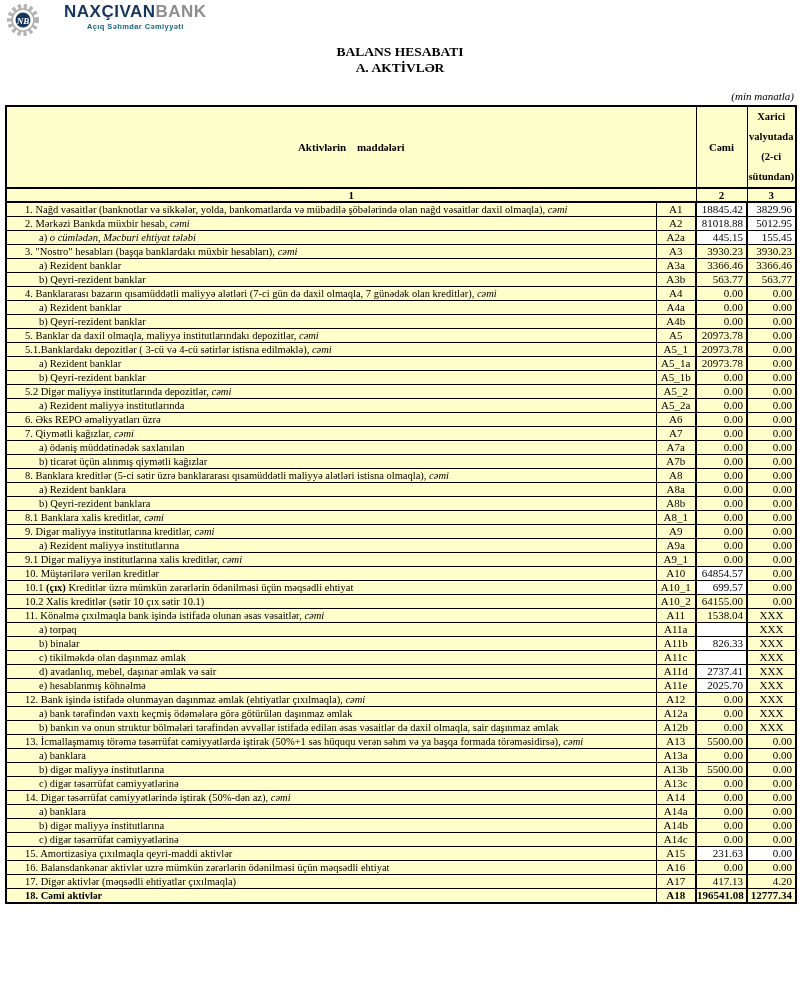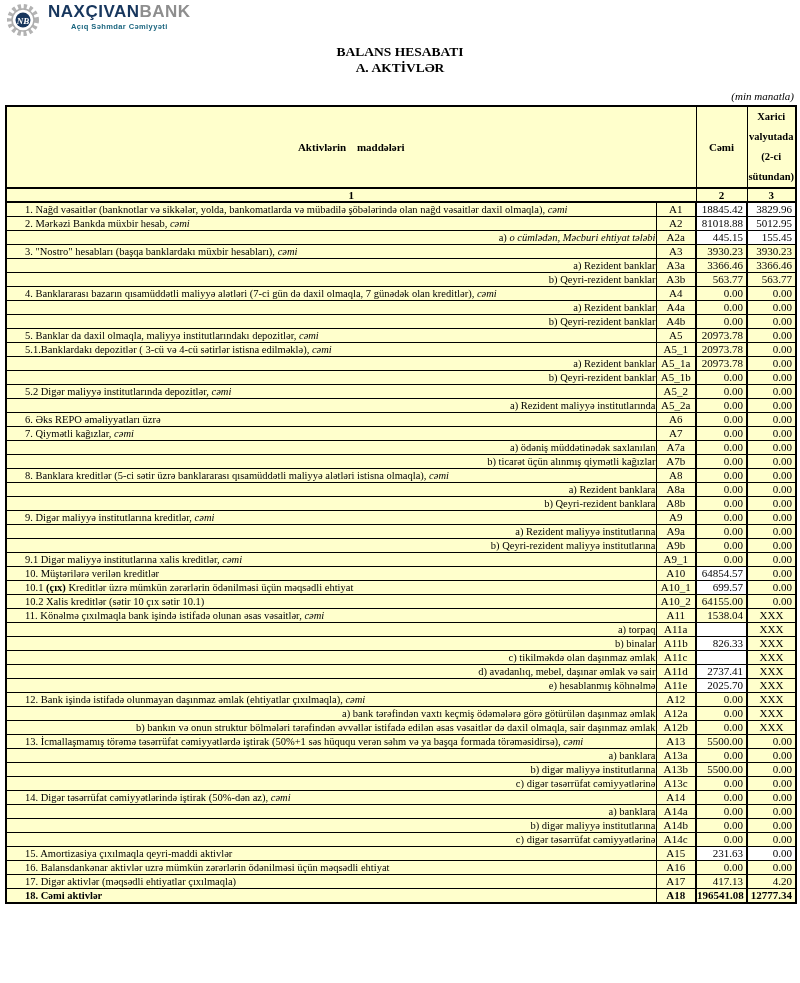--- a/index.html
+++ b/index.html
@@ -6,21 +6,21 @@
     --cell-bg:#FFFFCC; --entry-bg:#FFFFFF; --bd:#000000;
     --navy:#17365D; --bank-gray:#8E8E8E; --teal:#19647E;
   }
   *{margin:0;padding:0;box-sizing:border-box;}
   body{background:#fff;font-family:"Liberation Serif",serif;}
   .page{position:relative;width:800px;height:983px;background:#fff;overflow:hidden;}
 
   
   .logo{position:absolute;left:6px;top:2px;display:flex;align-items:flex-start;}
   .emblem{width:34px;height:34px;margin-top:1px;}
-  .logo-text{margin-left:8px;font-family:"Liberation Sans",sans-serif;}
+  .logo-text{margin-left:24px;font-family:"Liberation Sans",sans-serif;}
   .bank-name{font-size:17px;font-weight:bold;letter-spacing:.5px;line-height:19px;}
   .bank-name .p1{color:var(--navy);}
   .bank-name .p2{color:var(--bank-gray);}
   .bank-sub{font-size:7.5px;font-weight:bold;color:var(--teal);text-align:center;letter-spacing:.4px;margin-top:1px;}
 
   
   .title{position:absolute;top:44px;left:0;width:100%;text-align:center;font-weight:bold;font-size:13.5px;line-height:16px;}
 
   
   .unit-note{position:absolute;top:90px;right:6px;font-style:italic;font-size:11px;}
@@ -30,21 +30,21 @@
   col.c-desc{width:650px;} col.c-code{width:40px;} col.c-tot{width:51px;} col.c-for{width:49px;}
   th,td{border:1px solid var(--bd);background:var(--cell-bg);font-size:11px;overflow:hidden;}
   table{border:2px solid var(--bd);}
   th{font-weight:bold;text-align:center;vertical-align:middle;}
   .head-row th{height:58px;border-bottom:2px solid var(--bd);}
   .head-row .th-items{word-spacing:8px;}
   .head-row .th-foreign{font-size:10.5px;line-height:20px;padding:0 1px;}
   .index-row th{height:14px;border-bottom:2px solid var(--bd);font-size:11px;}
   td{height:14px;line-height:13px;vertical-align:middle;}
   td.c-label{padding-left:18px;font-size:10.5px;white-space:nowrap;border-right:1px solid var(--bd);}
-  td.c-label.ind{padding-left:32px;text-align:right;}
+  td.c-label.ind{padding-left:32px;}
   td.c-code{text-align:center;border-left:1px solid var(--bd);border-right:2px solid var(--bd);}
   td.c-num{text-align:right;padding-right:3px;border-left:2px solid var(--bd);}
   td.c-num.white{background:var(--entry-bg);}
   td.c-num.xxx{text-align:center;padding-right:0;}
   tr.bold td{font-weight:bold;}
   .it{font-style:italic;}
   .bd{font-weight:bold;}
 </style>
 </head>
 <body>
@@ -217,34 +217,34 @@
           <td class="c-num">0.00</td>
           <td class="c-num">0.00</td>
         </tr>
         <tr>
           <td class="c-label ind"><span>b) Qeyri-rezident banklara</span></td>
           <td class="c-code">A8b</td>
           <td class="c-num">0.00</td>
           <td class="c-num">0.00</td>
         </tr>
         <tr>
+          <td class="c-label"><span>8.1 Banklara xalis kreditlər, </span><span class="it">cəmi</span></td>
+          <td class="c-code">A8_1</td>
+          <td class="c-num">0.00</td>
+          <td class="c-num">0.00</td>
+        </tr>
+        <tr>
           <td class="c-label"><span>9. Digər maliyyə institutlarına kreditlər, </span><span class="it">cəmi</span></td>
           <td class="c-code">A9</td>
           <td class="c-num">0.00</td>
           <td class="c-num">0.00</td>
         </tr>
         <tr>
           <td class="c-label ind"><span>a) Rezident maliyyə institutlarına</span></td>
           <td class="c-code">A9a</td>
-          <td class="c-num">0.00</td>
-          <td class="c-num">0.00</td>
-        </tr>
-        <tr>
-          <td class="c-label ind"><span>b) Qeyri-rezident maliyyə institutlarına</span></td>
-          <td class="c-code">A9b</td>
           <td class="c-num">0.00</td>
           <td class="c-num">0.00</td>
         </tr>
         <tr>
           <td class="c-label"><span>9.1 Digər maliyyə institutlarına xalis kreditlər, </span><span class="it">cəmi</span></td>
           <td class="c-code">A9_1</td>
           <td class="c-num">0.00</td>
           <td class="c-num">0.00</td>
         </tr>
         <tr>

